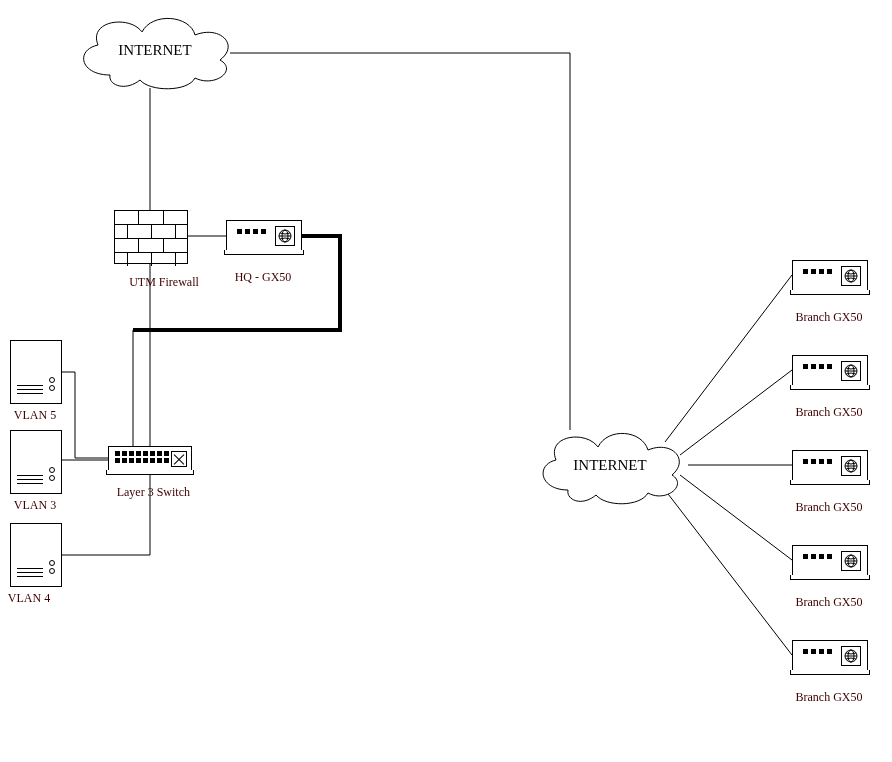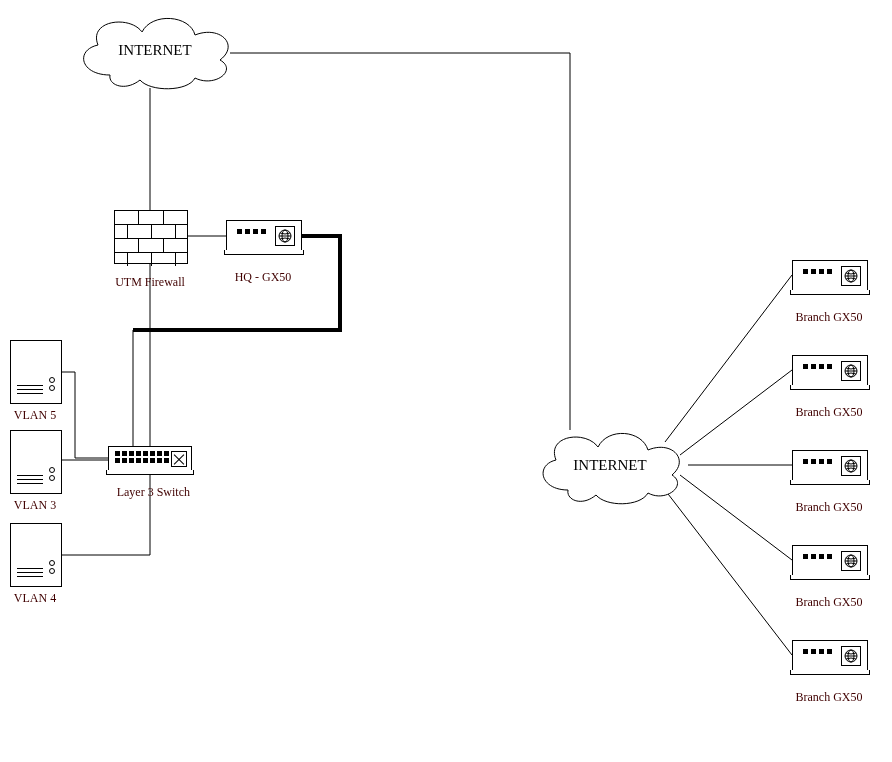--- a/index.html
+++ b/index.html
@@ -247,21 +247,21 @@
           <div class="brick"></div>
         </div>
       <div class="row b">
           <div class="half"></div>
           <div class="full"></div>
           <div class="full"></div>
           <div class="half last"></div>
         </div>
     </div>
   </div>
-  <div class="label" style="left:114px; top:275px; width:72px;">UTM Firewall</div>
+  <div class="label" style="left:128px; top:275px; width:72px;">UTM Firewall</div>
 
   <div class="node" style="left:226px; top:220px;">
     <div class="router">
       <div class="ports">
           <span></span>
           <span></span>
           <span></span>
           <span></span>
         </div>
       <div class="globe">
@@ -334,21 +334,21 @@
     <div class="server">
       <div class="slot s1"></div>
         <div class="slot s2"></div>
       <div class="vents">
           <div></div>
           <div></div>
           <div></div>
         </div>
     </div>
   </div>
-  <div class="label" style="left:10px; top:591px; width:50px;">VLAN 4</div>
+  <div class="label" style="left:4px; top:591px; width:50px;">VLAN 4</div>
 
   <div class="node cloud" style="left:530px; top:425px; width:160px; height:80px;">
     <svg width="160" height="80" viewBox="0 0 160 80">
       <path d="M38,65 C10,65 5,40 26,35 C16,10 56,5 68,22 C78,2 112,5 118,25 C142,15 160,35 142,50 C158,60 136,78 118,68 C110,82 76,82 66,70 C52,82 36,75 38,65 Z"></path>
     </svg>
     <div class="label black" style="left:0; right:0; top:32px;">INTERNET</div>
   </div>
 
   <div class="node" style="left:792px; top:260px;">
     <div class="router">

